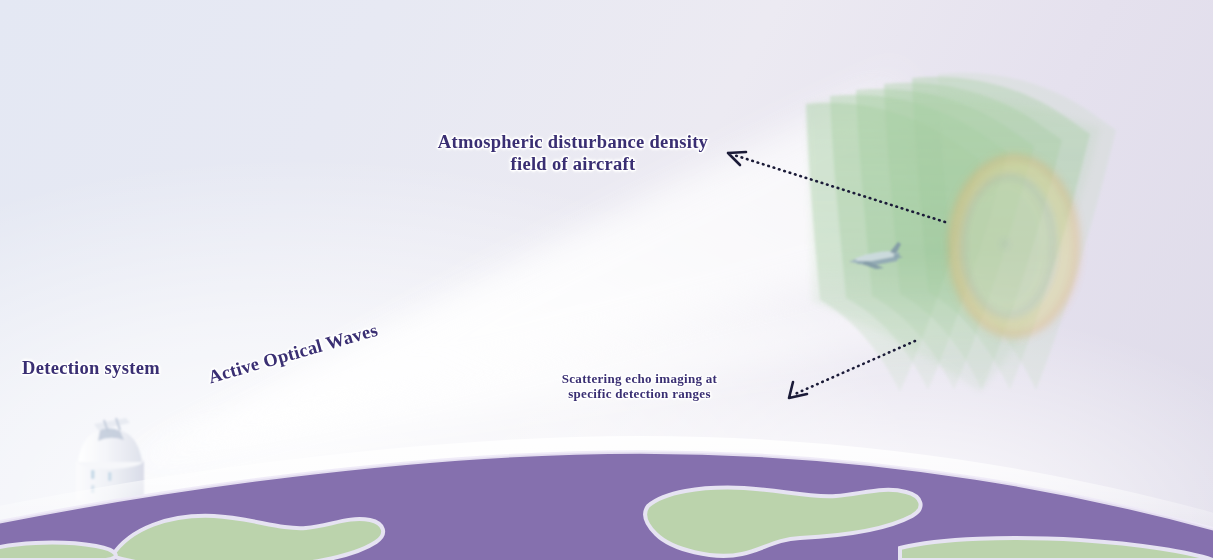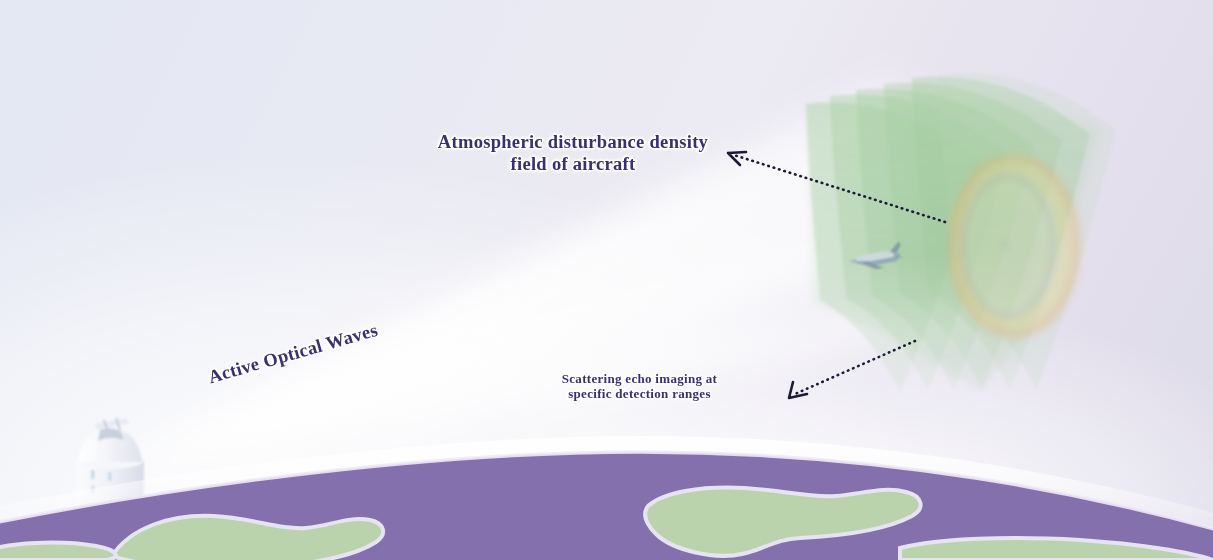--- a/index.html
+++ b/index.html
@@ -242,19 +242,20 @@
                L 900 560 Z" fill="#bbd3ac" stroke="#e6e3f2" stroke-width="4"></path>
 
       <path d="M -20 552 C 10 542 60 540 96 546 C 118 550 122 558 106 560
                L -20 560 Z" fill="#bbd3ac" stroke="#e6e3f2" stroke-width="4"></path>
     </g>
   </svg>
 
   <div class="lbl" id="lbl-density">Atmospheric disturbance density
 field of aircraft</div>
 
+  <div class="lbl" id="lbl-detection">Detection system</div>
 
   <div class="lbl" id="lbl-waves">Active Optical Waves</div>
 
   <div class="lbl" id="lbl-echo">Scattering echo imaging at
 specific detection ranges</div>
 
 </div>
 
 </body></html>

